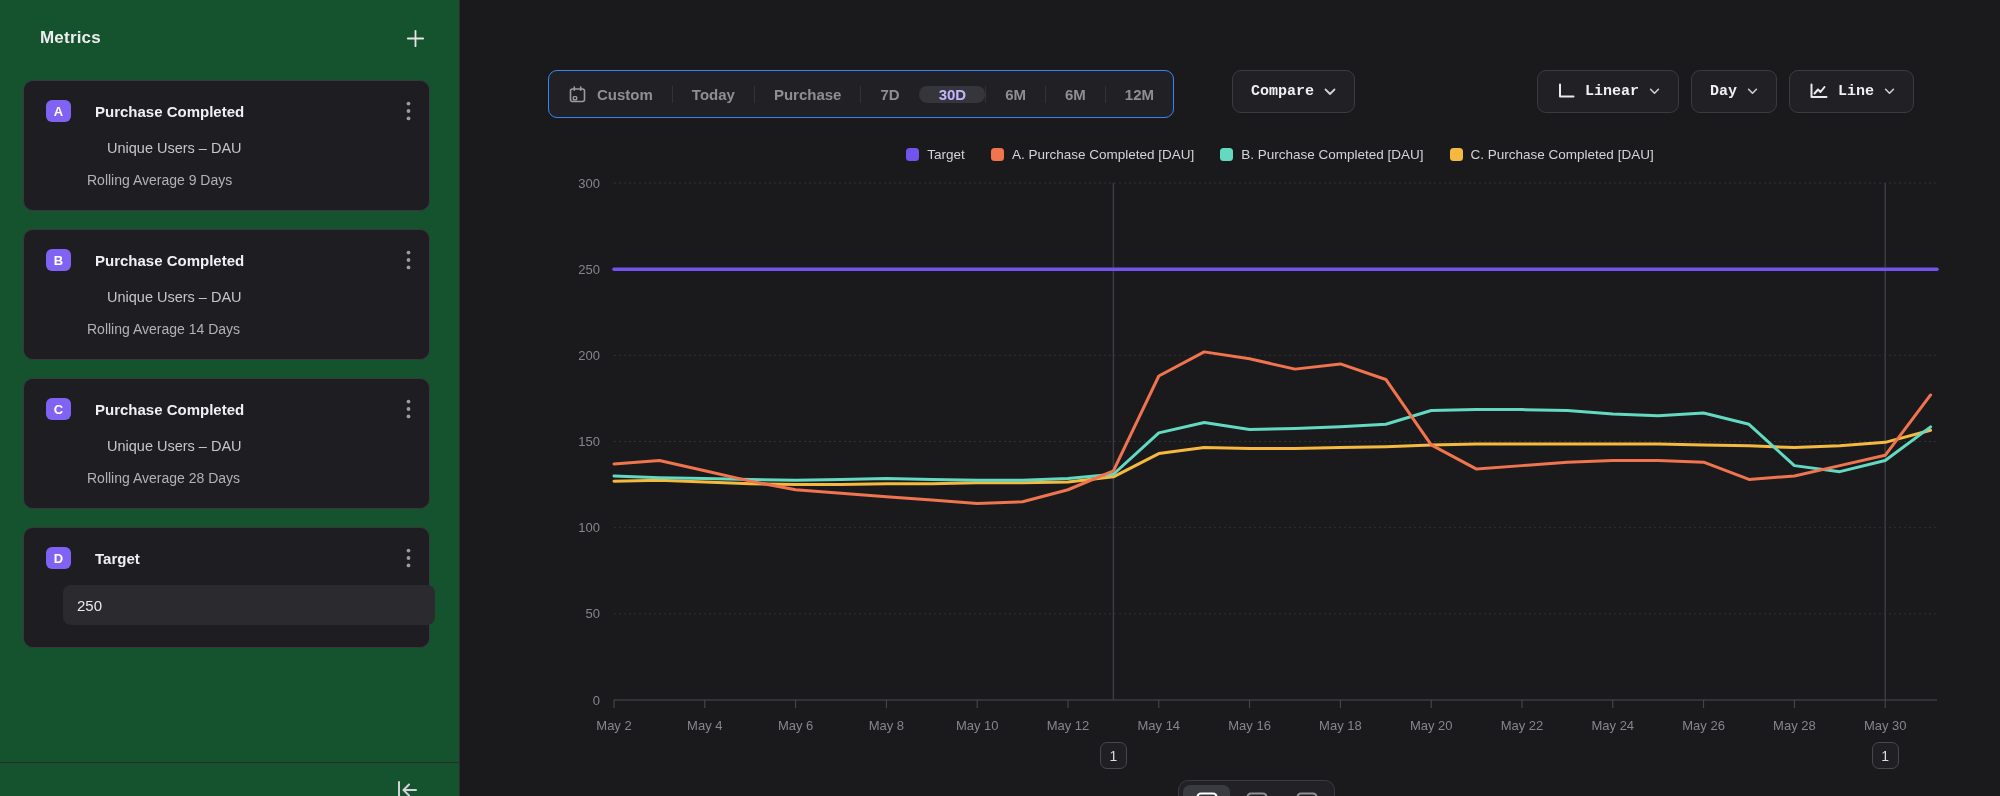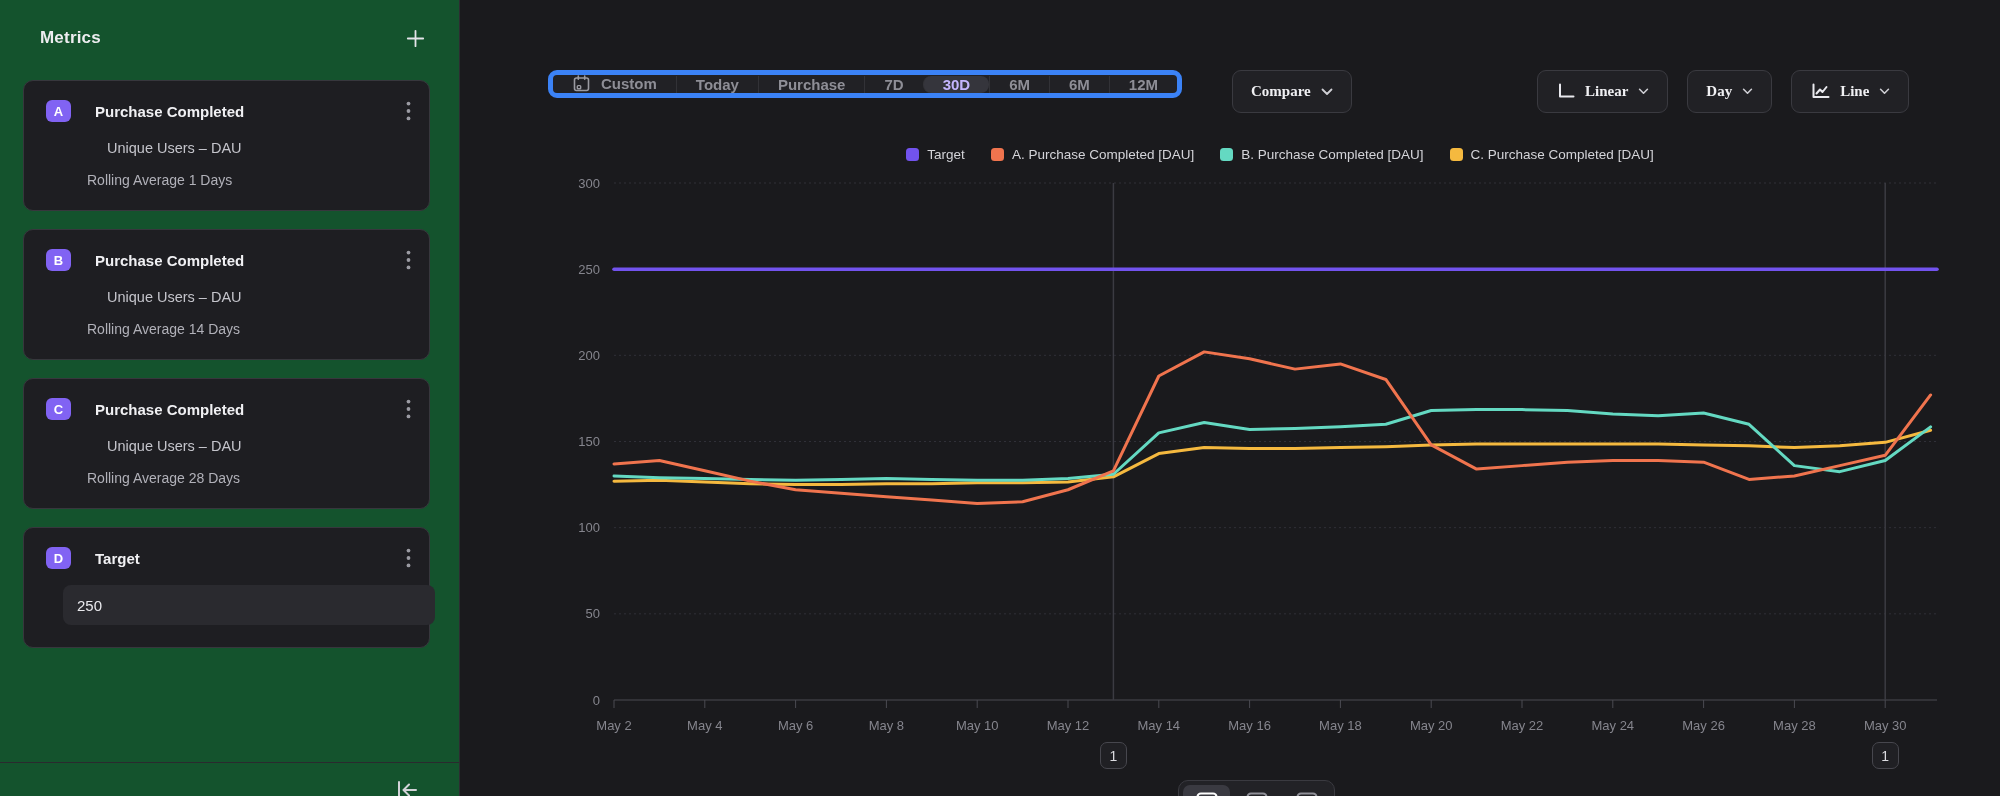--- a/index.html
+++ b/index.html
@@ -20,27 +20,27 @@
   .card-title{margin-left:24px;font-size:15px;font-weight:700;color:#f0f0f3;flex:1}
   .card-sub{margin:18px 0 0 61px;font-size:14.5px;color:#c4c4cb}
   .card-sub2{margin:16px 0 0 41px;font-size:14px;color:#b1b1b9}
   .target-input{display:block;margin:16px 0 0 17px;width:372px;height:40px;background:#2a2a2f;border:none;border-radius:8px;color:#e9e9ed;font-size:15px;padding:0 14px;box-sizing:border-box;font-family:"Liberation Sans",sans-serif;outline:none}
   .filter-row{position:absolute;top:724px;left:40px;right:37px;display:flex;justify-content:space-between;align-items:center}
   .filter-title{font-size:16px;font-weight:700;color:#97979f}
   .sidebar-divider{position:absolute;top:762px;left:0;width:459px;height:1px;background:#2a2a2e}
   .collapse-btn{position:absolute;left:394px;top:779px}
   
   .main{position:absolute;left:460px;top:0;width:1540px;height:796px}
-  .range-group{position:absolute;left:88px;top:70px;height:28px;display:flex;align-items:flex-end;border:5px solid #3b82f6;border-radius:9px;background:#212125;box-sizing:border-box;overflow:hidden}
+  .range-group{position:absolute;left:88px;top:70px;height:48px;display:flex;align-items:center;border:1px solid #3b82f6;border-radius:9px;background:#212125;box-sizing:border-box;overflow:hidden}
   .range-cell{display:flex;align-items:center;gap:10px;padding:0 19px;font-size:15px;font-weight:600;color:#8e8e96;border-left:1px solid #323237;cursor:pointer;white-space:nowrap}
   .range-cell:first-child{border-left:none}
   .range-cell.selected{background:#35353c;color:#c4b5fd;font-weight:700;border-radius:8px}
-  .btn{height:43px;display:inline-flex;align-items:center;gap:10px;padding:0 18px;border:1px solid #3a3a40;border-radius:9px;background:#212125;font-size:15px;font-weight:700;color:#f0f0f3;box-sizing:border-box;cursor:pointer;font-family:Liberation Serif, serif}
+  .btn{height:43px;display:inline-flex;align-items:center;gap:10px;padding:0 18px;border:1px solid #3a3a40;border-radius:9px;background:#212125;font-size:15px;font-weight:700;color:#f0f0f3;box-sizing:border-box;cursor:pointer;font-family:Liberation Mono, monospace}
   .compare-btn{position:absolute;left:772px;top:70px}
-  .right-controls{position:absolute;left:1077px;top:70px;display:flex;gap:19px}
+  .right-controls{position:absolute;left:1077px;top:70px;display:flex;gap:12px}
   .legend{position:absolute;left:100px;top:147px;width:1440px;display:flex;justify-content:center;align-items:center;gap:26px}
   .legend-item{display:flex;align-items:center;gap:8px;font-size:13.5px;color:#d4d4d9;cursor:pointer}
   .legend-swatch{width:13px;height:13px;border-radius:3.5px;flex:none}
   .chart-svg{position:absolute;left:100px;top:170px}
   svg text{font-family:"Liberation Sans",sans-serif}
   .anno-badge{position:absolute;top:742px;width:27px;height:27px;border:1px solid #47474e;border-radius:7px;background:#202024;color:#dcdce1;font-size:14px;display:flex;align-items:center;justify-content:center;box-sizing:border-box;cursor:pointer}
   .view-switch{position:absolute;left:718px;top:780px;display:flex;gap:3px;padding:4px;background:#222226;border:1px solid #3a3a40;border-radius:10px;box-sizing:border-box}
   .view-btn{width:47px;height:36px;border-radius:7px;display:flex;align-items:flex-start;justify-content:center;background:none;border:none;padding-top:7px;cursor:pointer}
   .view-btn.selected{background:#3a3a41}
 </style>
@@ -65,21 +65,21 @@
       <span class="card-title">Purchase Completed</span>
       <button class="icon-btn">
         <svg width="5" height="20" viewBox="0 0 5 20">
               <circle cx="2.5" cy="2.6" r="1.9" fill="#9b9ba3"></circle>
               <circle cx="2.5" cy="10" r="1.9" fill="#9b9ba3"></circle>
               <circle cx="2.5" cy="17.4" r="1.9" fill="#9b9ba3"></circle>
             </svg>
       </button>
     </div>
     <div class="card-sub">Unique Users – DAU</div>
-    <div class="card-sub2">Rolling Average 1 Days</div>
+    <div class="card-sub2">Rolling Average 9 Days</div>
   </div>
       <div class="card">
     <div class="card-row">
       <span class="badge">B</span>
       <span class="card-title">Purchase Completed</span>
       <button class="icon-btn">
         <svg width="5" height="20" viewBox="0 0 5 20">
               <circle cx="2.5" cy="2.6" r="1.9" fill="#9b9ba3"></circle>
               <circle cx="2.5" cy="10" r="1.9" fill="#9b9ba3"></circle>
               <circle cx="2.5" cy="17.4" r="1.9" fill="#9b9ba3"></circle>

